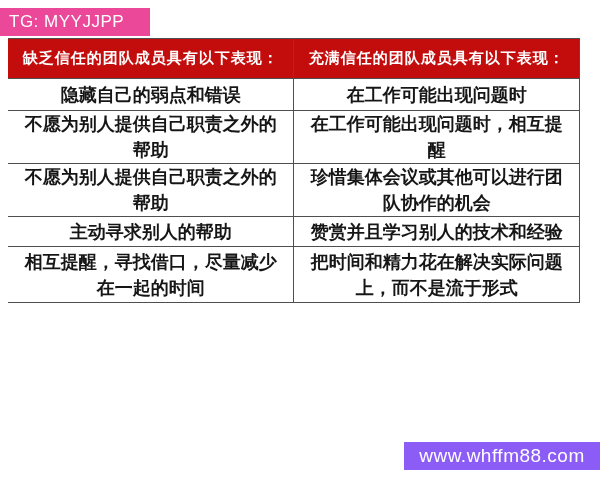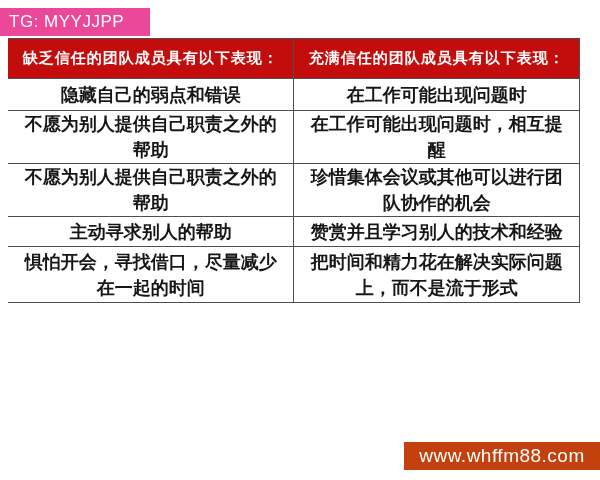--- a/index.html
+++ b/index.html
@@ -76,21 +76,21 @@
   tr.h38 { height: 38px; }
   tr.h56 { height: 56px; }
 
   
   .watermark {
     position: absolute;
     left: 404px;
     top: 442px;
     width: 196px;
     height: 28px;
-    background: #c2410c;
+    background: #8b5cf6;
     color: #ffffff;
     font-size: 19px;
     line-height: 28px;
     text-align: center;
     letter-spacing: 0.5px;
   }
 </style>
 </head>
 <body>
 
@@ -116,21 +116,21 @@
       </tr>
       <tr class="h30">
         <td>不愿为别人提供自己职责之外的帮助</td>
         <td>珍惜集体会议或其他可以进行团队协作的机会</td>
       </tr>
       <tr class="h30">
         <td>主动寻求别人的帮助</td>
         <td>赞赏并且学习别人的技术和经验</td>
       </tr>
       <tr class="h56">
-        <td>惧怕开会，寻找借口，尽量减少在一起的时间</td>
+        <td>相互提醒，寻找借口，尽量减少在一起的时间</td>
         <td>把时间和精力花在解决实际问题上，而不是流于形式</td>
       </tr>
     </tbody>
   </table>
 
   <div class="watermark">www.whffm88.com</div>
 
 </div>
 
 </body></html>

